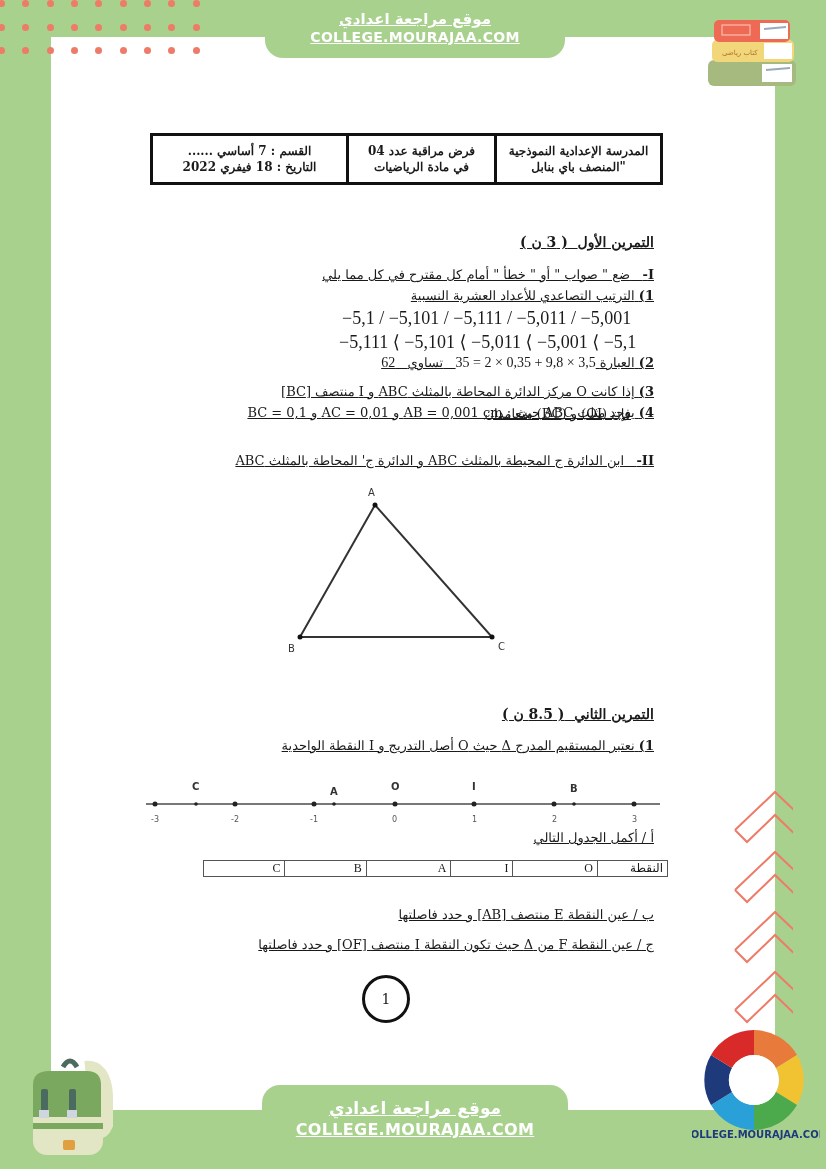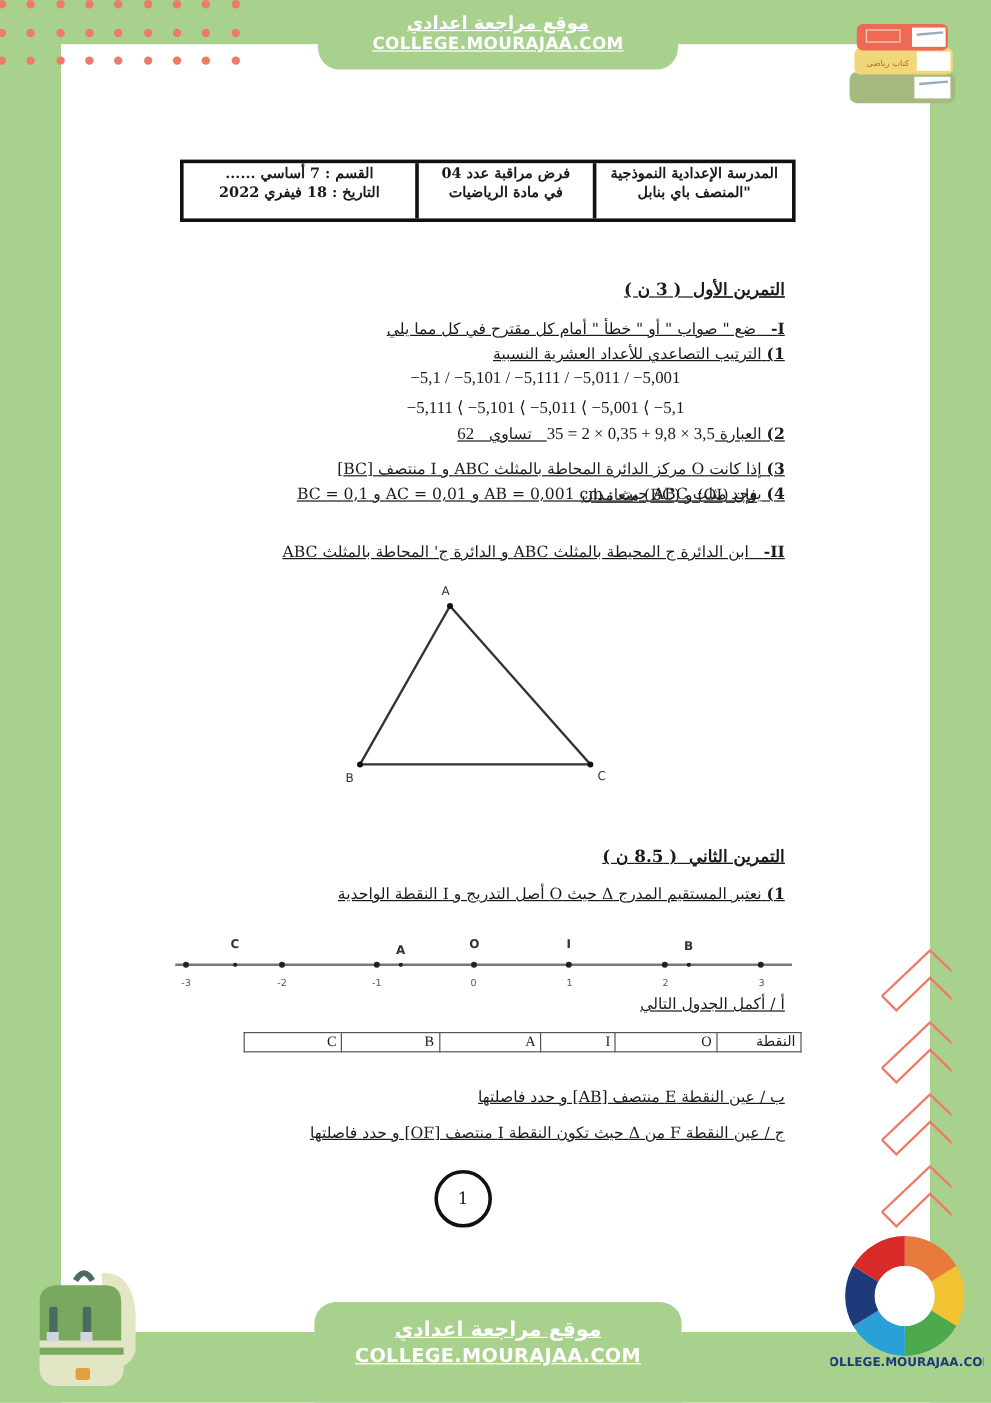--- a/index.html
+++ b/index.html
@@ -21,28 +21,28 @@
   .banner-top { left: 265px; top: 0; width: 300px; height: 58px; border-radius: 0 0 18px 18px; padding-top: 10px; }
   .banner-bottom { left: 262px; top: 1085px; width: 306px; height: 84px; border-radius: 18px 18px 0 0; padding-top: 12px; }
   .banner .ar { display: block; font-size: 15px; line-height: 18px; text-decoration: underline; direction: rtl; }
   .banner .en { display: block; font-size: 14px; line-height: 18px; text-decoration: underline; letter-spacing: 0.3px; }
   .banner-bottom .ar { font-size: 17px; line-height: 22px; }
   .banner-bottom .en { font-size: 16px; line-height: 22px; }
 
   
   .hdr { position: absolute; left: 150px; top: 133px; width: 513px; height: 52px; border: 3px solid #111;
          display: flex; direction: rtl; }
-  .hdr-cell { border-left: 3px solid #111; display: flex; flex-direction: column; align-items: center;
+  .hdr-cell { border-left: 3px solid #111; display: flex; flex-direction: column; justify-content: center; align-items: center;
               font-size: 12px; font-weight: bold; line-height: 16px; direction: rtl; }
   .hdr-cell:last-child { border-left: none; }
   .hdr-c1 { width: 166px; } .hdr-c2 { width: 148px; } .hdr-c3 { flex: 1; }
   .line { position: absolute; right: 172px; font-size: 13px; line-height: 18px; white-space: nowrap; direction: rtl; text-decoration: underline; }
   .title { font-weight: bold; font-size: 14px; }
   .title u { text-decoration: underline; }
-  .math { direction: ltr; position: absolute; font-size: 14px; white-space: nowrap; font-family: "Liberation Serif", serif; }
+  .math { direction: ltr; position: absolute; font-size: 18px; white-space: nowrap; font-family: "Liberation Serif", serif; }
 
   
   .tri { position: absolute; left: 280px; top: 480px; }
 
   
   .numline { position: absolute; left: 140px; top: 770px; }
 
   
   .tbl { position: absolute; left: 203px; top: 860px; width: 465px; border-collapse: collapse; direction: rtl;
          font-size: 12px; font-family: "Liberation Serif", serif; }

